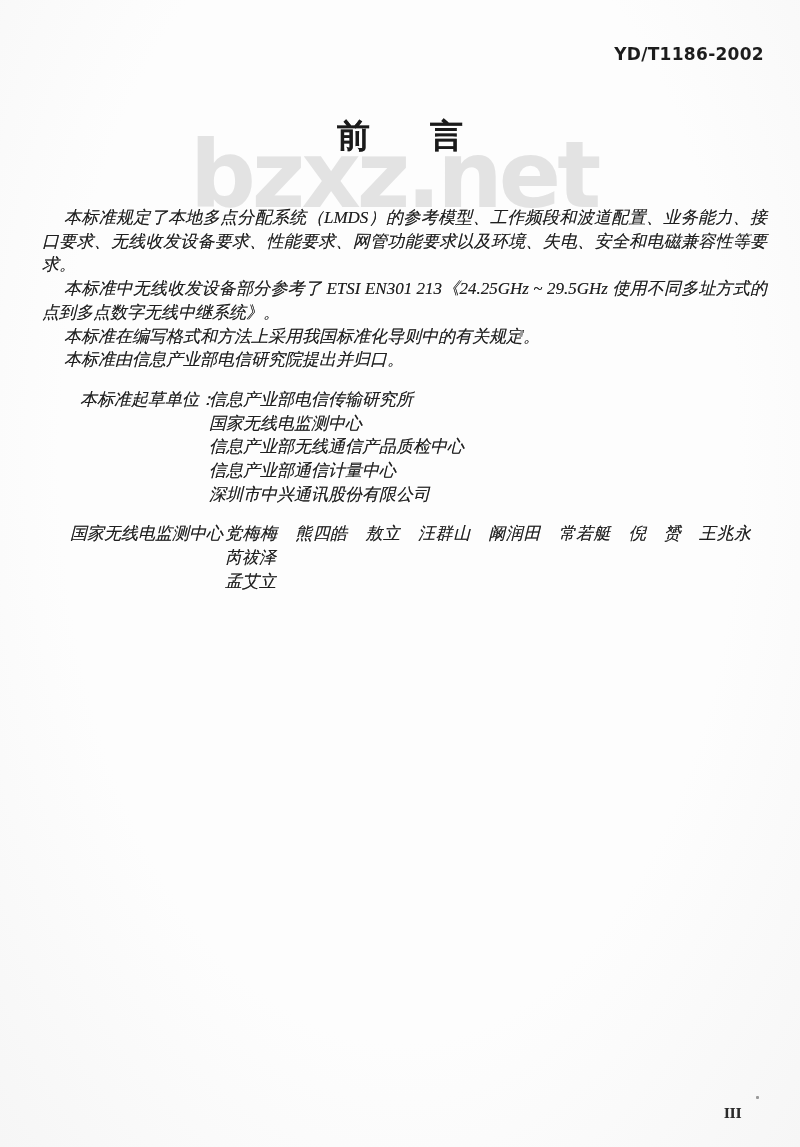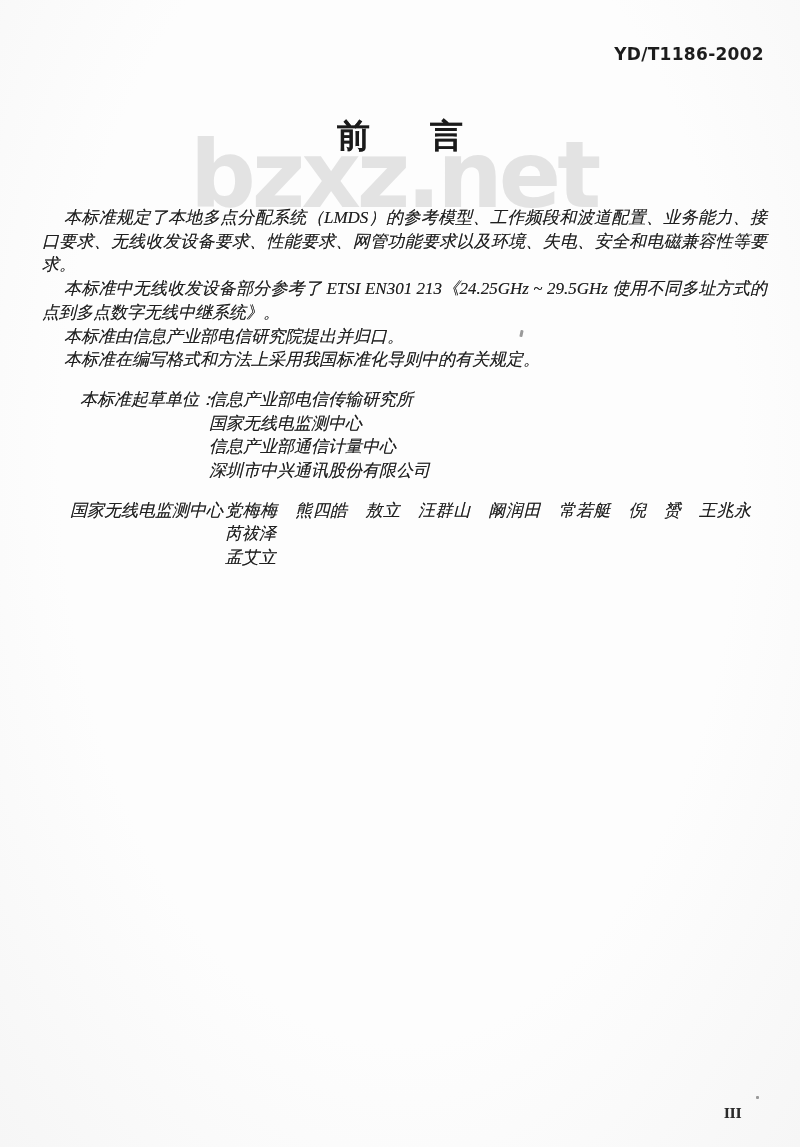--- a/index.html
+++ b/index.html
@@ -71,27 +71,28 @@
   <div class="title">
     <span>前</span>
     <span>言</span>
   </div>
 
   <div class="watermark">bzxz.net</div>
 
   <div class="content">
     <p class="para">本标准规定了本地多点分配系统（LMDS）的参考模型、工作频段和波道配置、业务能力、接口要求、无线收发设备要求、性能要求、网管功能要求以及环境、失电、安全和电磁兼容性等要求。</p>
     <p class="para">本标准中无线收发设备部分参考了 ETSI EN301 213《24.25GHz ~ 29.5GHz 使用不同多址方式的点到多点数字无线中继系统》。</p>
+    <p class="para">本标准在编写格式和方法上采用我国标准化导则中的有关规定。</p>
     <p class="para">本标准由信息产业部电信研究院提出并归口。</p>
-    <p class="para">本标准在编写格式和方法上采用我国标准化导则中的有关规定。</p>
 
     <div class="hang units">
       <span class="hang-label">本标准起草单位：</span>
       <span class="unit-line">信息产业部电信传输研究所</span>
       <span class="unit-line">国家无线电监测中心</span>
+      <span class="unit-line">信息产业部无线通信产品质检中心</span>
       <span class="unit-line">信息产业部通信计量中心</span>
       <span class="unit-line">深圳市中兴通讯股份有限公司</span>
     </div>
 
     <div class="hang drafters">
       <span class="hang-label">国家无线电监测中心：</span>
       <span class="names-line">党梅梅　熊四皓　敖立　汪群山　阚润田　常若艇　倪　赟　王兆永　芮祓泽</span>
       <span class="names-line">孟艾立</span>
     </div>
   </div>

